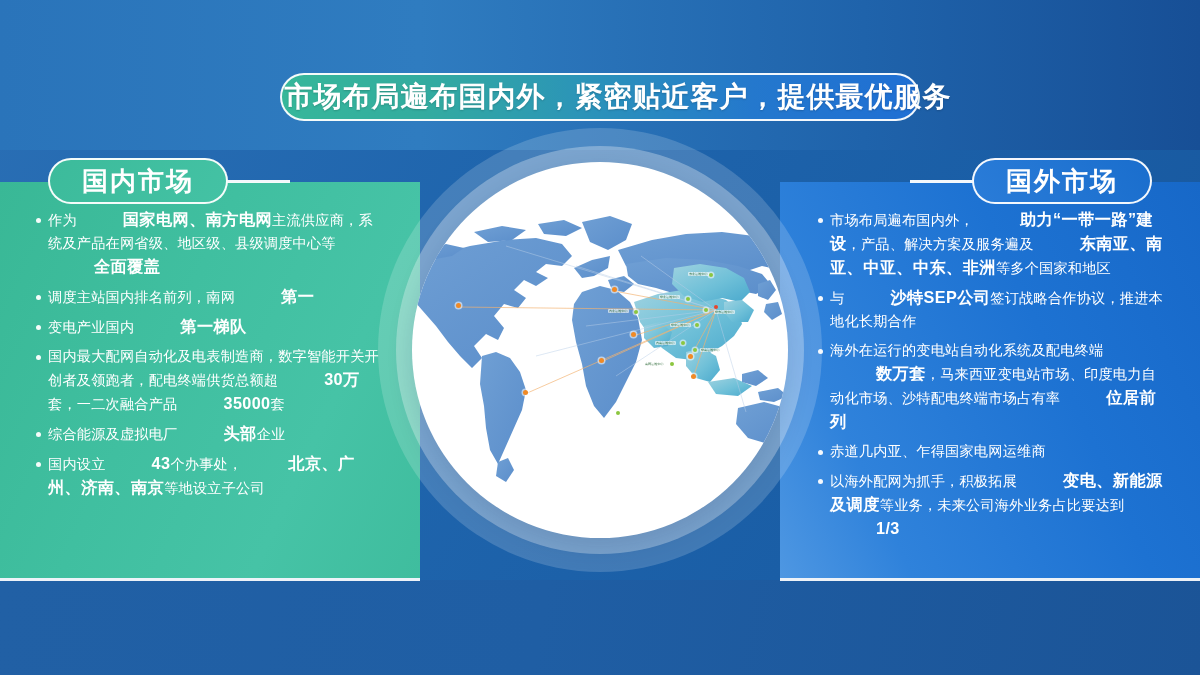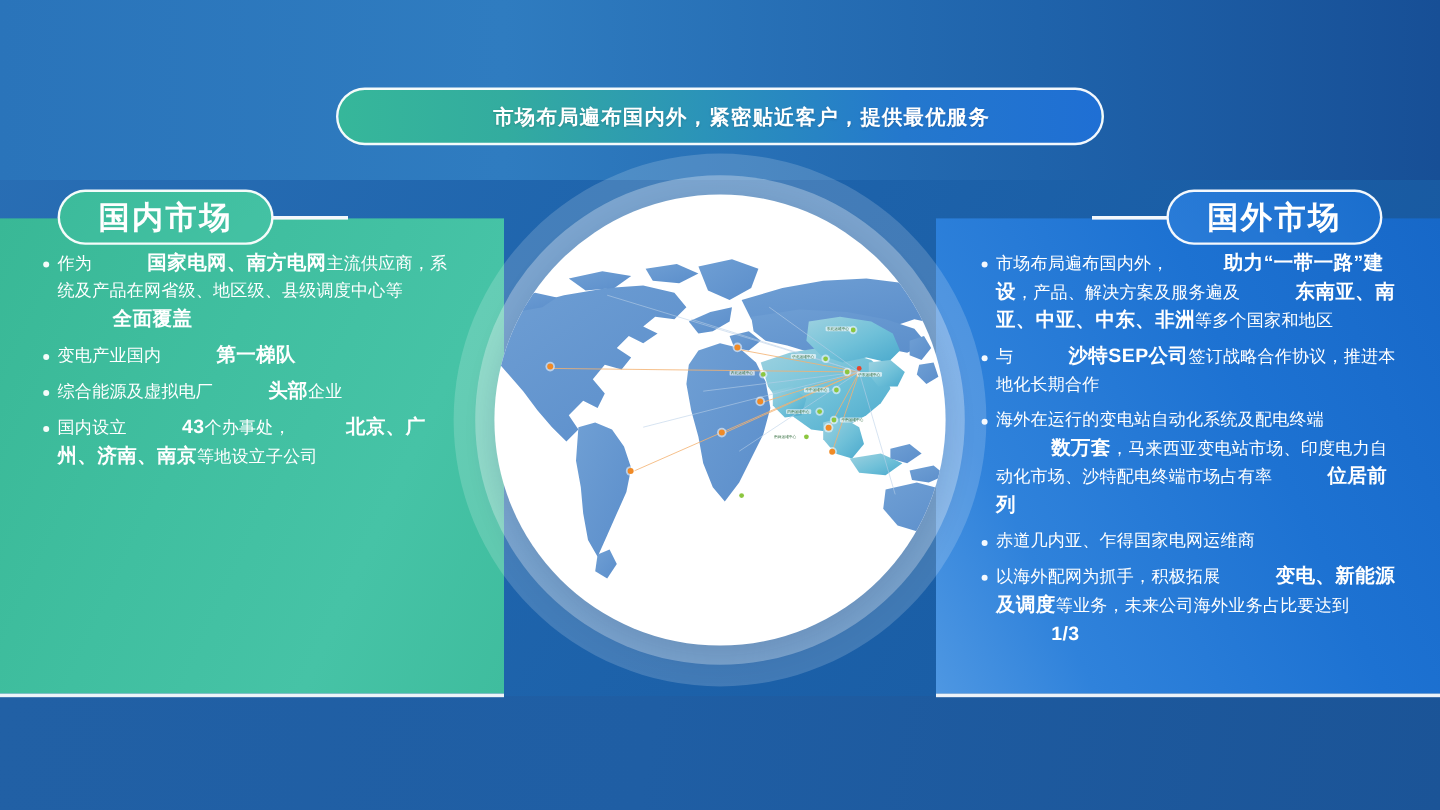--- a/index.html
+++ b/index.html
@@ -47,21 +47,21 @@
 
   
   .title-pill {
     position:absolute; left:280px; top:73px; width:640px; height:48px;
     border-radius:26px;
     border:2.5px solid rgba(255,255,255,.95);
     background:linear-gradient(90deg,#36b79a 0%,#33ac9f 22%,#2b93b9 48%,#2478cd 74%,#1f6fd4 100%);
     display:flex; align-items:center; justify-content:center;
   }
   .title-pill span {
-    color:#fff; font-size:17px; font-weight:bold; letter-spacing:1px;
+    color:#fff; font-size:28px; font-weight:bold; letter-spacing:1px;
     text-shadow:0 1px 2px rgba(0,0,0,.18);
     white-space:nowrap;
     margin-left:36px;
   }
 
   
   .badge {
     position:absolute; top:158px; height:46px;
     border-radius:24px;
     border:2.5px solid rgba(255,255,255,.95);
@@ -275,21 +275,29 @@
     <span>国外市场</span>
   </div>
 
   <div class="list list-left" id="listLeft">
       <div class="bullet">
         <div class="dot"></div>
         <div class="btext"><span>作为</span><b>国家电网、南方电网</b><span>主流供应商，系统及产品在网省级、地区级、县级调度中心等</span><b>全面覆盖</b></div>
       </div>
       <div class="bullet">
         <div class="dot"></div>
+        <div class="btext"><span>调度主站国内排名前列，南网</span><b>第一</b></div>
+      </div>
+      <div class="bullet">
+        <div class="dot"></div>
         <div class="btext"><span>变电产业国内</span><b>第一梯队</b></div>
+      </div>
+      <div class="bullet">
+        <div class="dot"></div>
+        <div class="btext"><span>国内最大配网自动化及电表制造商，数字智能开关开创者及领跑者，配电终端供货总额超</span><b>30万</b><span>套，一二次融合产品</span><b>35000</b><span>套</span></div>
       </div>
       <div class="bullet">
         <div class="dot"></div>
         <div class="btext"><span>综合能源及虚拟电厂</span><b>头部</b><span>企业</span></div>
       </div>
       <div class="bullet">
         <div class="dot"></div>
         <div class="btext"><span>国内设立</span><b>43</b><span>个办事处，</span><b>北京、广州、济南、南京</b><span>等地设立子公司</span></div>
       </div>
     </div>

